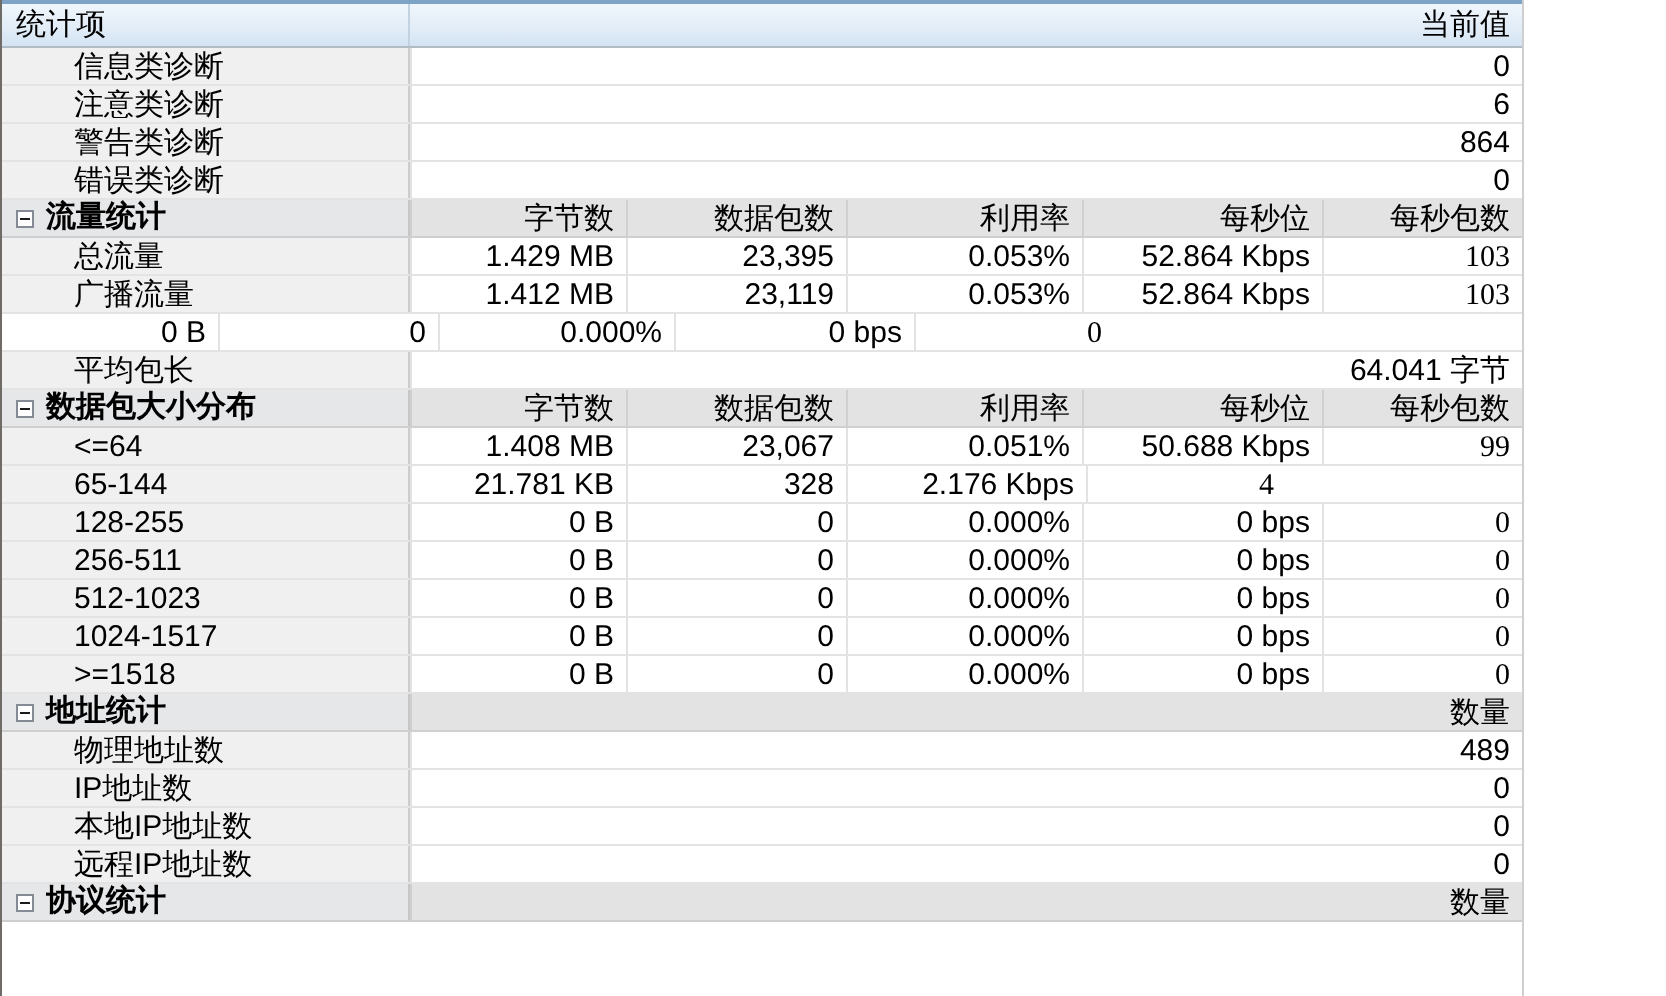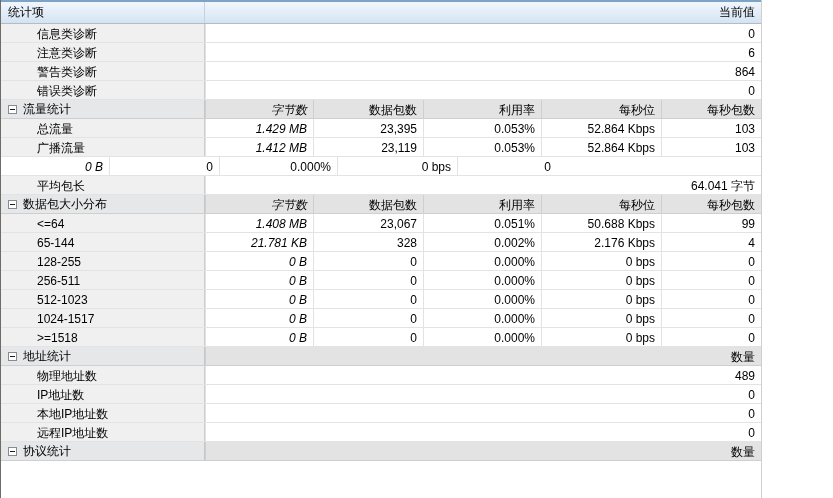--- a/index.html
+++ b/index.html
@@ -1,21 +1,21 @@
 <!DOCTYPE html>
 <html><head>
 <meta charset="utf-8">
 <style>
   * { box-sizing: border-box; }
   html,body { margin:0; padding:0; background:#ffffff; }
   .pane {
     position:relative; width:833px; height:498px; overflow:hidden;
     background:#ffffff; color:#000000;
     font-family:"Liberation Sans","DejaVu Sans",sans-serif;
-    font-size:12px;
+    font-size:15px;
   }
   .grid { width:762px; height:100%; border-left:1px solid #6f6b66; border-right:1px solid #cfcfcf; }
 
   
   .hdr {
     display:flex; height:24px;
     border-top:2px solid #7da3c6; border-bottom:1px solid #b2bcc6;
     background:linear-gradient(180deg,#f0f6fc 0%,#e2edf8 55%,#d4e3f2 100%);
   }
   .hdr .hlabel { width:204px; line-height:21px; padding-left:7px; border-right:1px solid #c3d2e1; }
@@ -26,27 +26,27 @@
   .row .label {
     width:204px; line-height:20px; padding-left:36px;
     background:#f0f0f0; border-right:1px solid #cdcdcd;
     white-space:nowrap; overflow:hidden;
   }
   .row .cell {
     line-height:20px; text-align:right; padding-right:6px;
     border-left:1px solid #e2e2e2; white-space:nowrap; overflow:hidden;
   }
   .row .cell:first-of-type { border-left:none; }
-  .c1 { width:108px;font-style:italic; } .c2 { width:110px;padding-left:12px; } .c3 { width:118px; }
-  .c4 { width:120px; } .c5 { width:100px; } .cmerge { width:556px; }
+  .c1 { width:108px; } .c2 { width:110px;padding-left:12px; } .c3 { width:118px; }
+  .c4 { width:120px; } .c5 { width:100px;font-family:Liberation Serif, serif; } .cmerge { width:556px; }
 
   
   .row.section { background:#e3e3e3; border-bottom:1px solid #cfcfcf; }
   .row.section .label {
-    background:#e6e7e9; font-weight:normal; padding-left:7px;
+    background:#e6e7e9; font-weight:bold; padding-left:7px;
     display:flex; align-items:center; gap:6px; border-right-color:#c6c6c6;text-align:center;
   }
   .row.section .cell { border-left:1px solid #cfcfcf; }
 
   
   .ci {
     flex:none; width:9px; height:9px; background:#ffffff;
     border:1px solid #848b94; position:relative;
   }
   .ci::before {
@@ -133,21 +133,20 @@
           <div class="cell c1">1.408 MB</div>
           <div class="cell c2">23,067</div>
           <div class="cell c3">0.051%</div>
           <div class="cell c4">50.688 Kbps</div>
           <div class="cell c5">99</div>
         </div>
         <div class="row">
           <div class="label">65-144</div>
           <div class="cell c1">21.781 KB</div>
           <div class="cell c2">328</div>
-          <div class="cell c3">0.002%</div>
           <div class="cell c4">2.176 Kbps</div>
           <div class="cell c5">4</div>
         </div>
         <div class="row">
           <div class="label">128-255</div>
           <div class="cell c1">0 B</div>
           <div class="cell c2">0</div>
           <div class="cell c3">0.000%</div>
           <div class="cell c4">0 bps</div>
           <div class="cell c5">0</div>

